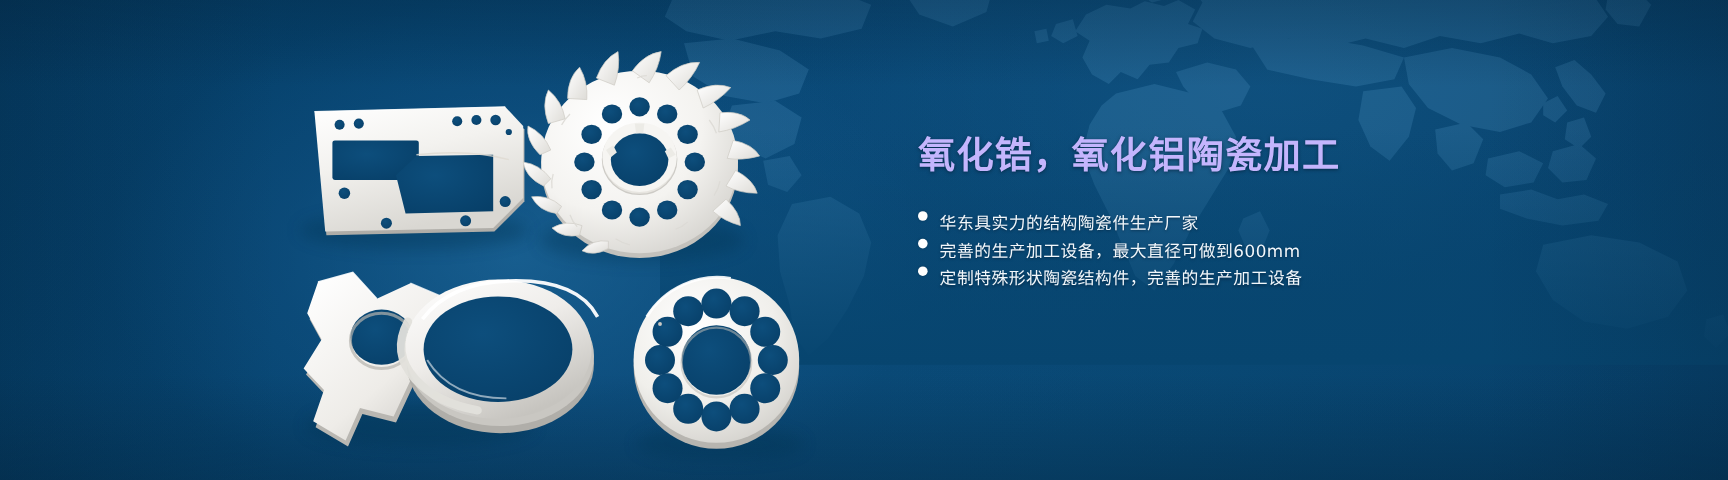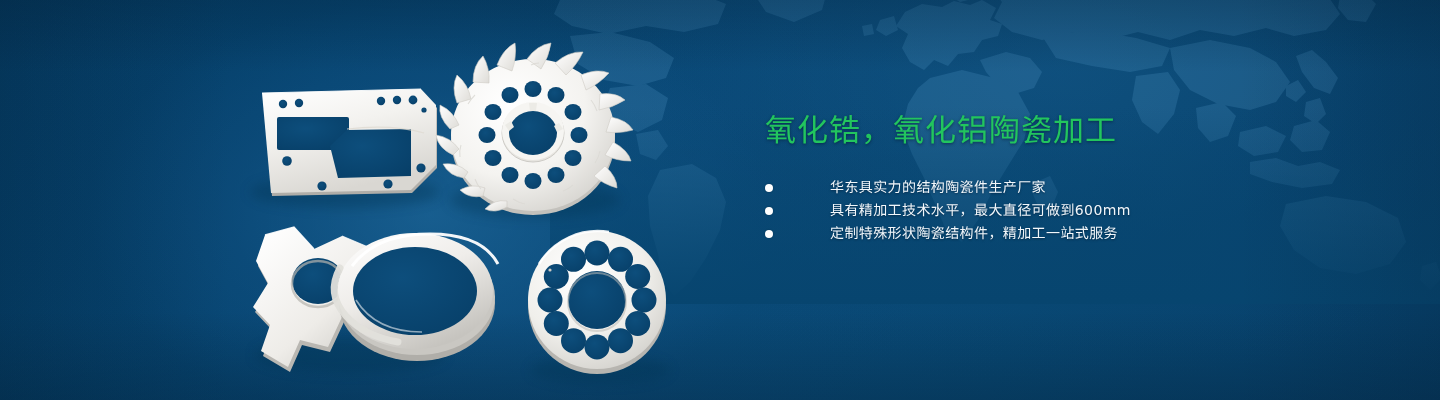--- a/index.html
+++ b/index.html
@@ -55,37 +55,36 @@
   
   .products{position:absolute;left:0;top:0;width:720px;height:400px;}
   .products svg{display:block;width:720px;height:400px;}
 
   
   .textblock{
     position:absolute;left:765px;top:108px;width:640px;
   }
   .headline{
     margin:0;
-    color:#22c55e;
+    color:#c4b5fd;
     font-size:31px;
-    font-weight:normal;
+    font-weight:bold;
     letter-spacing:1px;
     line-height:44px;
     text-shadow:0 1px 3px rgba(0,18,36,0.55);
     white-space:nowrap;
   }
   .bullets{
     list-style:none;margin:0;padding:0;
     margin-top:24px;
   }
   .bullets li{
-    display:flex;align-items:center;
+    display:flex;
     height:23px;
     margin-bottom:0px;
-    gap:47px;
   }
   .dot{
     width:8px;height:8px;border-radius:50%;
     background:#ffffff;
     flex:0 0 auto;
     margin-right:10px;
     box-shadow:0 0 2px rgba(0,0,0,0.25);
   }
   .btext{
     color:#f2f7fb;
@@ -354,22 +353,22 @@
 
   <div class="textblock">
     <h1 class="headline">氧化锆，氧化铝陶瓷加工</h1>
     <ul class="bullets">
       <li>
         <span class="dot"></span>
         <span class="btext">华东具实力的结构陶瓷件生产厂家</span>
       </li>
       <li>
         <span class="dot"></span>
-        <span class="btext">具有精加工技术水平，最大直径可做到600mm</span>
+        <span class="btext">完善的生产加工设备，最大直径可做到600mm</span>
       </li>
       <li>
         <span class="dot"></span>
-        <span class="btext">定制特殊形状陶瓷结构件，精加工一站式服务</span>
+        <span class="btext">定制特殊形状陶瓷结构件，完善的生产加工设备</span>
       </li>
     </ul>
   </div>
 
 </div>
 
 </body></html>

